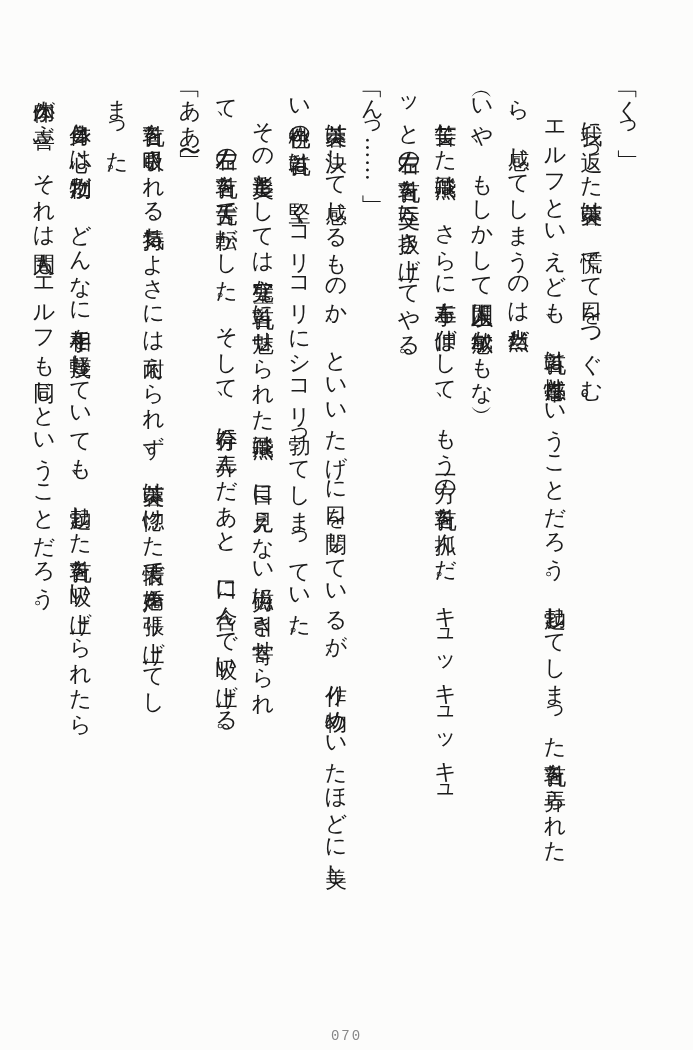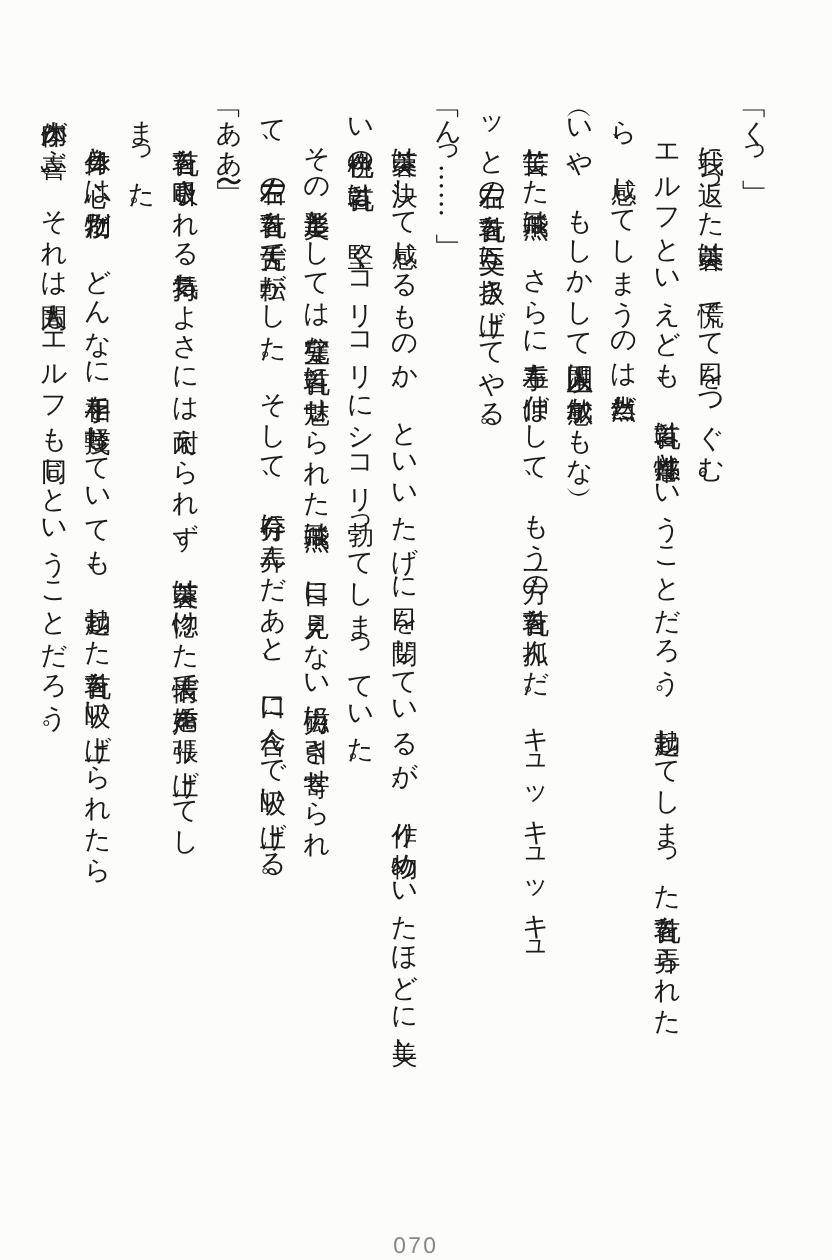--- a/index.html
+++ b/index.html
@@ -42,23 +42,23 @@
   .line.indent {
     text-indent: 1.05em;
   }
   .page-number {
     position: absolute;
     top: 1028px;
     left: 0;
     width: 693px;
     text-align: center;
     color: var(--pagenum);
-    font-size: 19px;
+    font-size: 14px;
     letter-spacing: 2px;
-    font-family: Liberation Sans, sans-serif;
+    font-family: Liberation Mono, monospace;
   }
 </style>
 </head>
 <body>
 
 <div class="page">
   <div class="page-text">
       <div class="line">「くっ」</div>
       <div class="line indent">我に返った芙蓉は、慌てて口をつぐむ。</div>
       <div class="line indent">エルフといえども、乳首は性感帯ということだろう。勃起してしまった乳首を弄られた</div>

